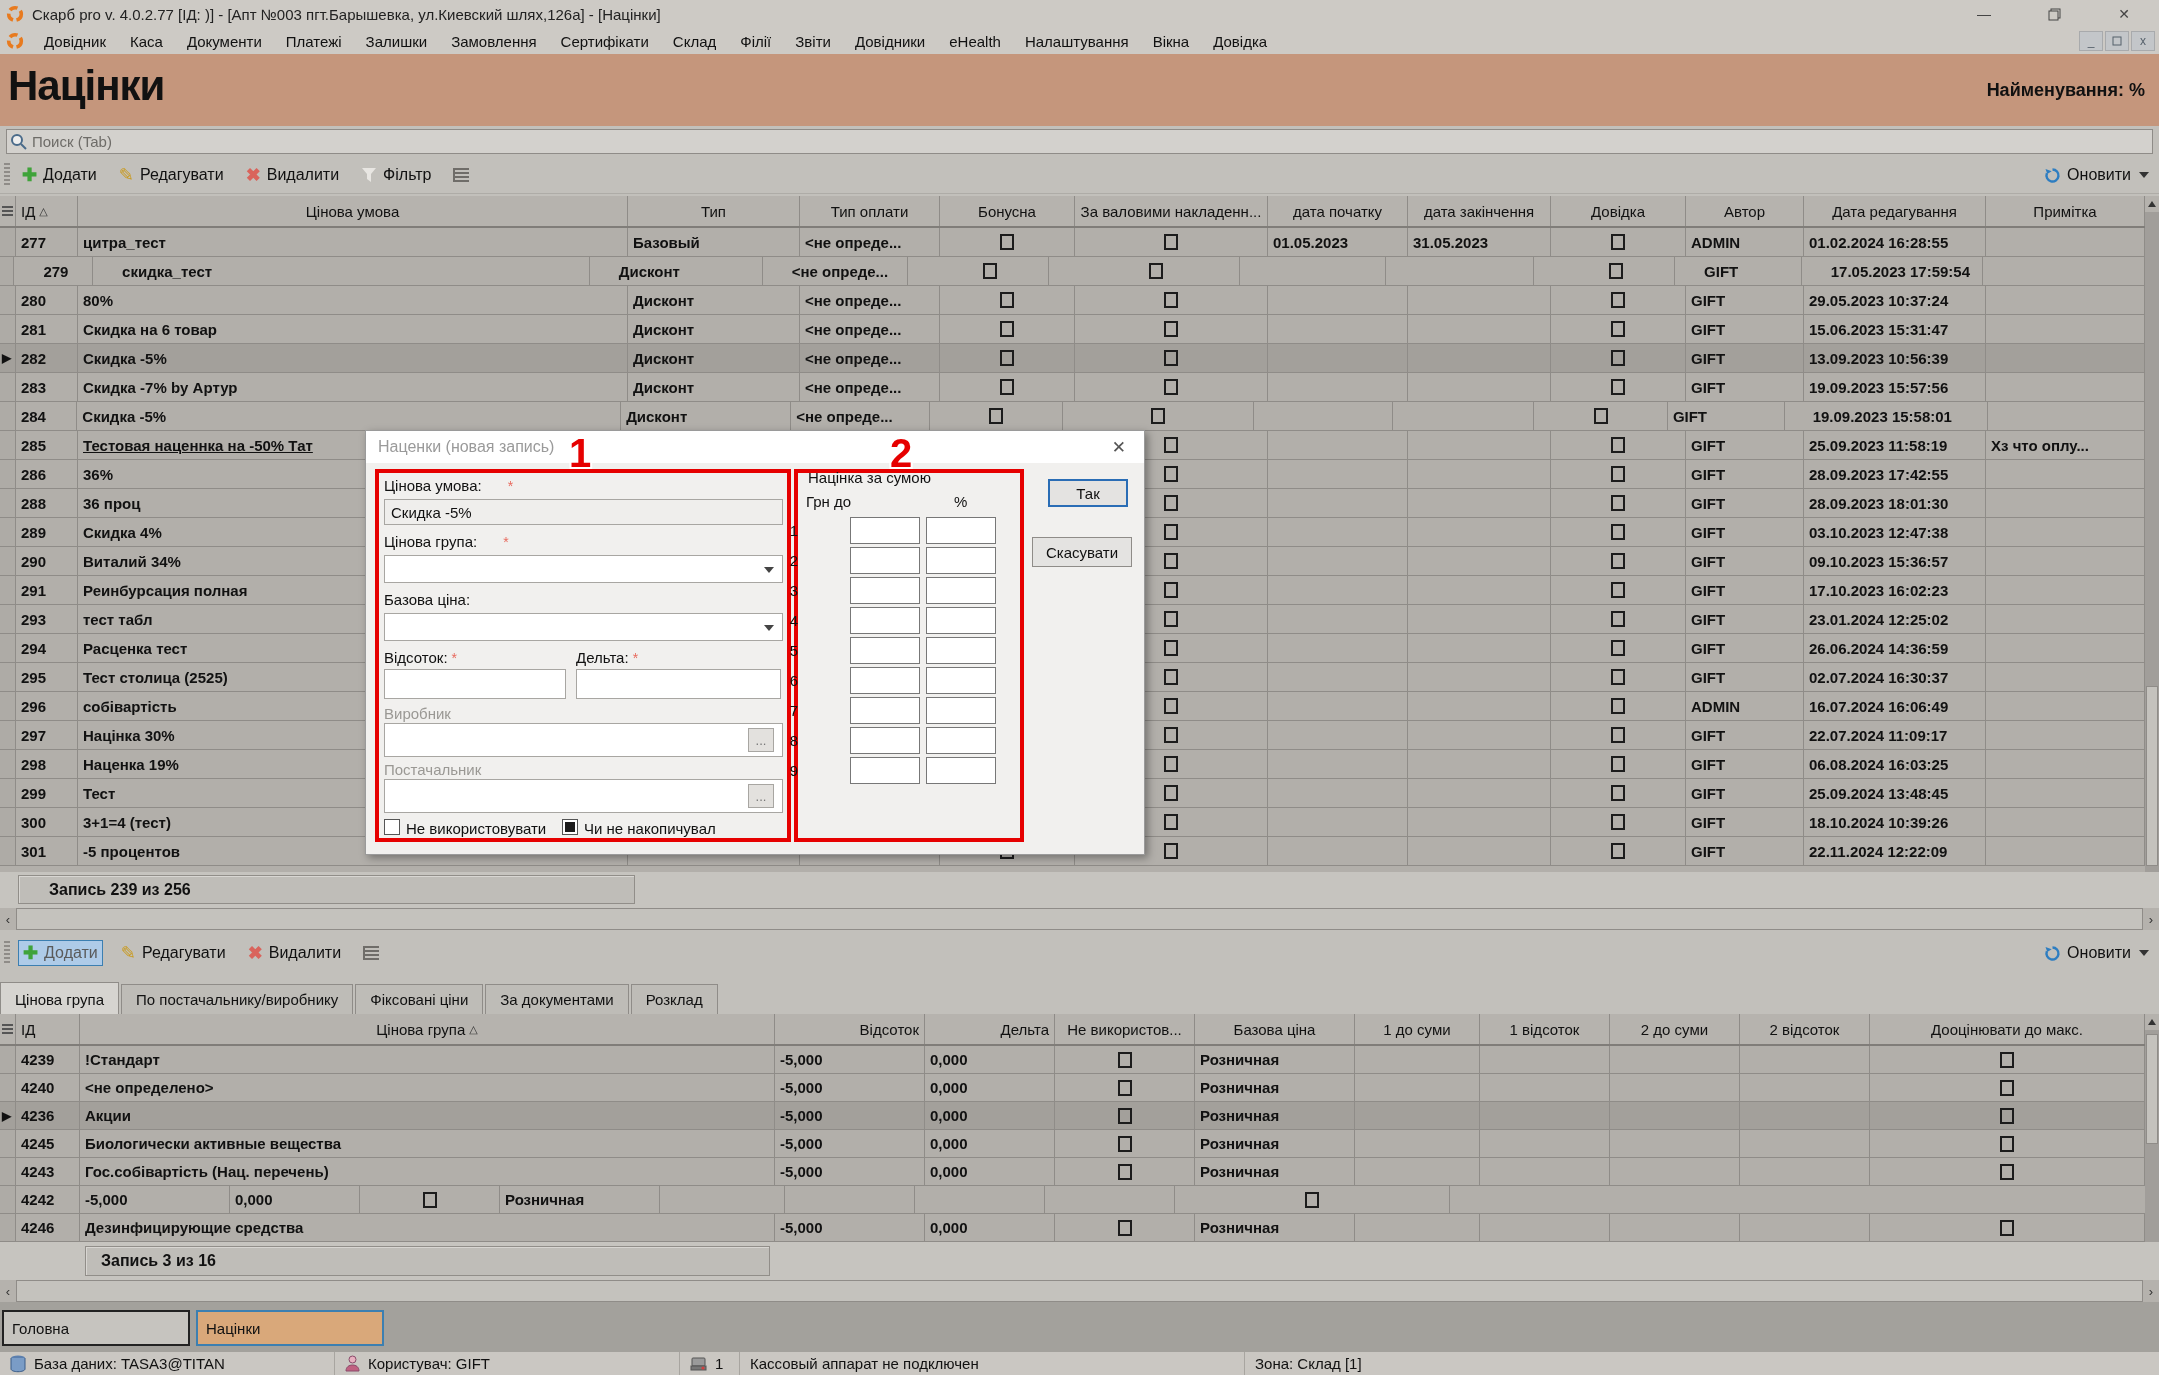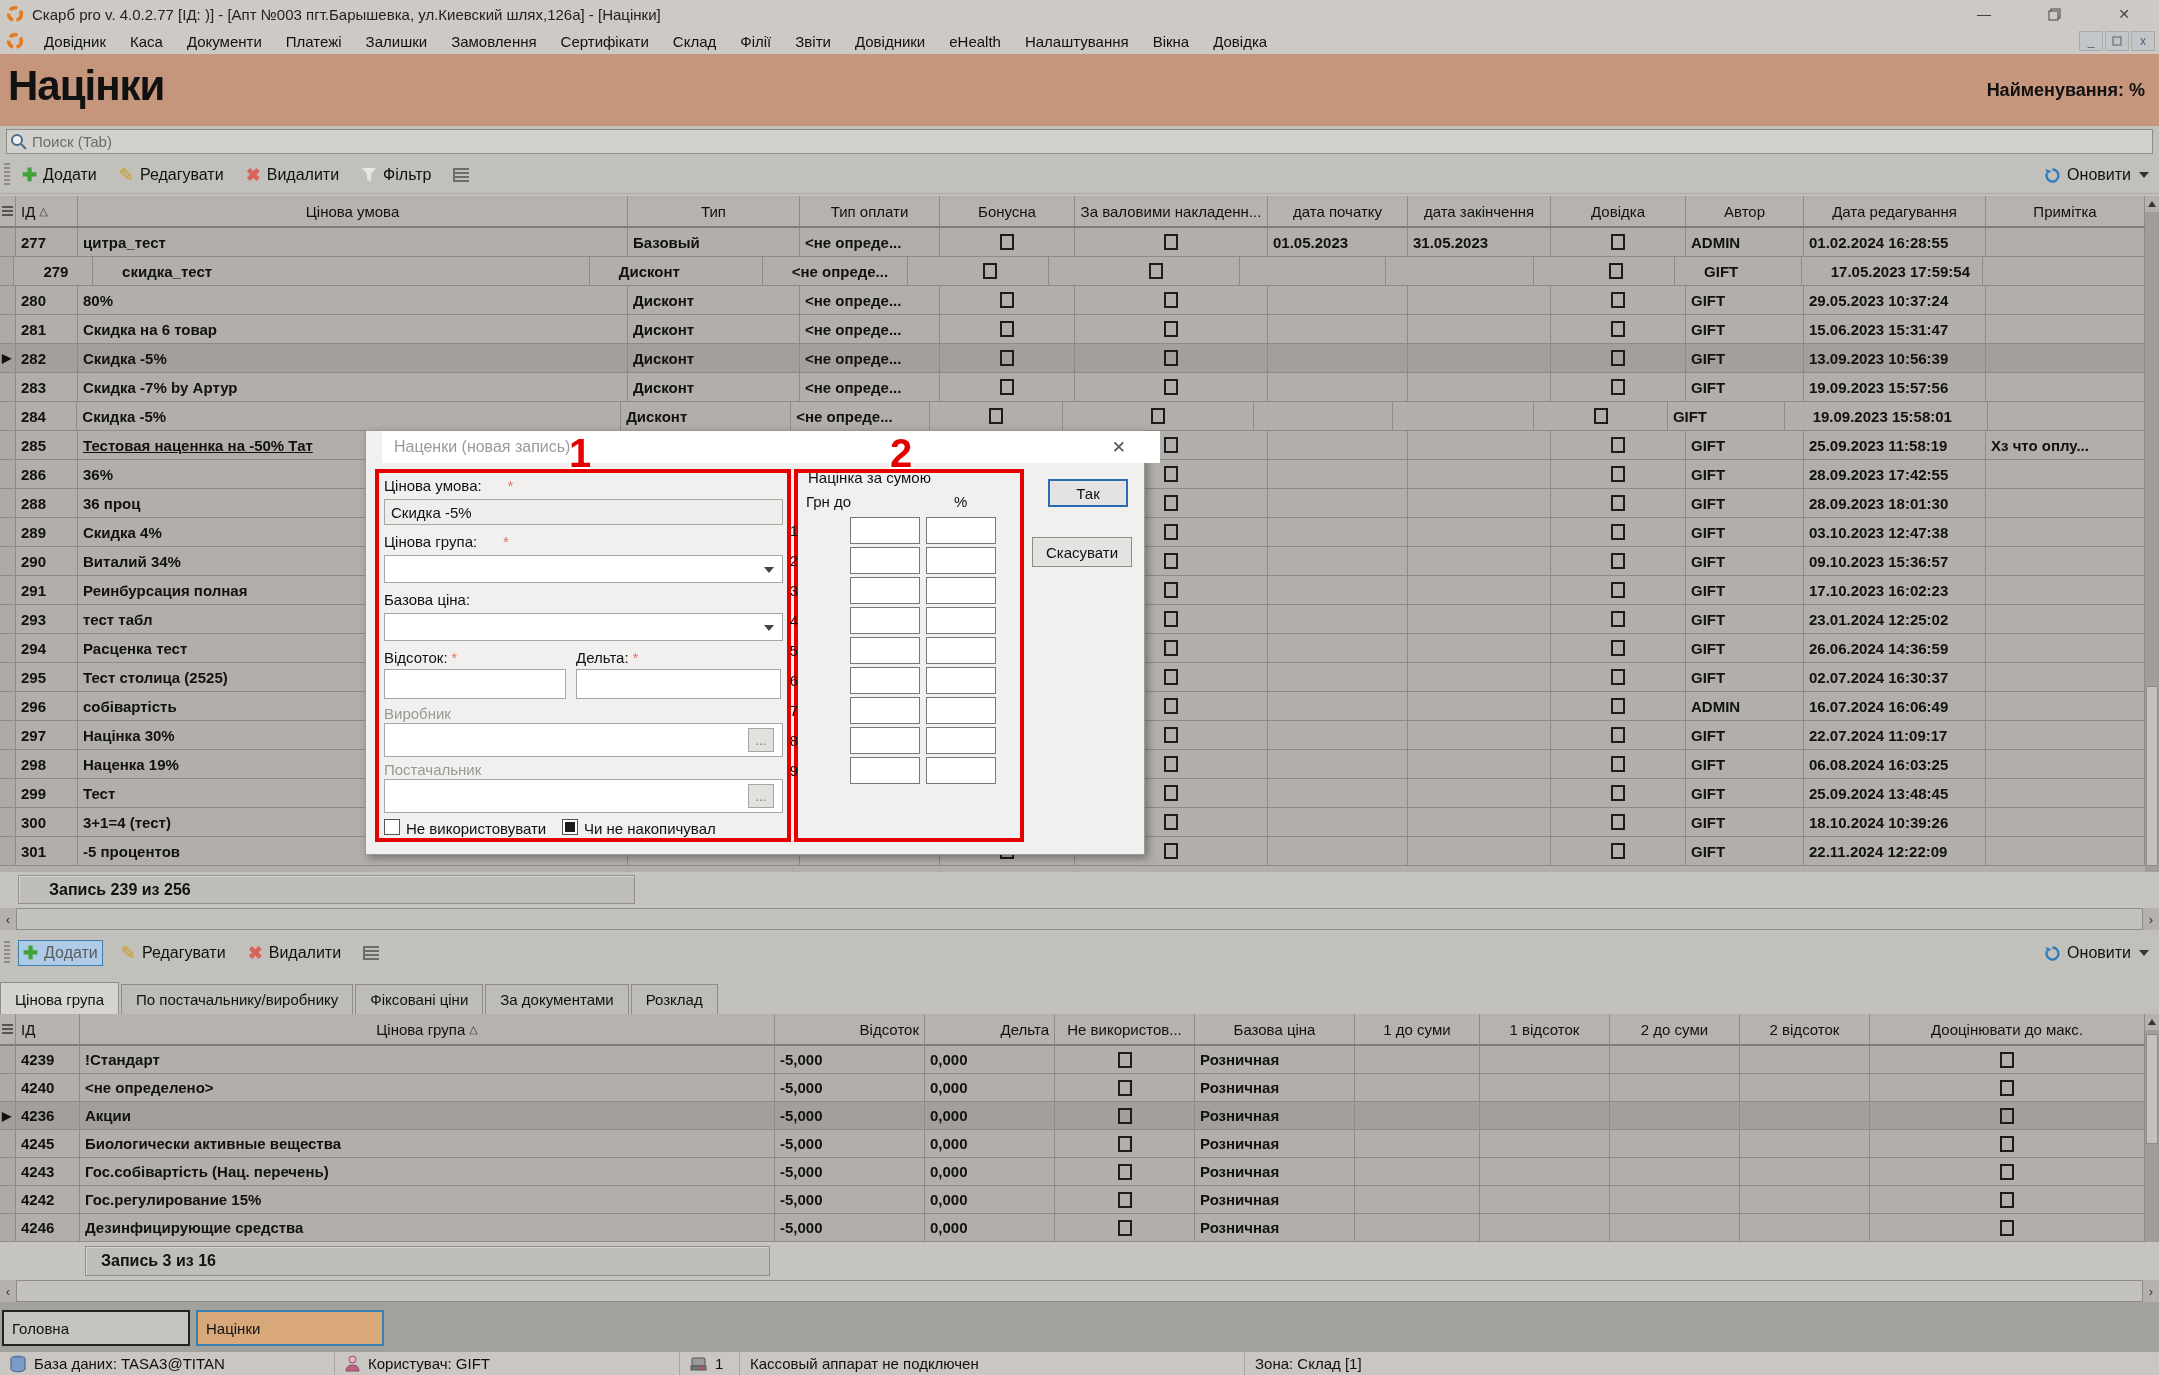--- a/index.html
+++ b/index.html
@@ -74,21 +74,21 @@
   
   .wintab-strip { background:#a3a19c; }
   .wintab { position:absolute; height:36px; display:flex; align-items:center; padding-left:8px; font-size:15px; background:#c6c4bf; border:2px solid #222; }
   .wintab.active { background:#d9a87a; border:2px solid #3c7fb1; }
   .statusbar { background:#cac7c2; display:flex; align-items:center; font-size:15px; }
   .sb-sec { display:flex; align-items:center; height:100%; border-right:1px solid #a8a5a0; padding:0 10px; }
   .sb-sec svg { margin-right:8px; }
 
   
   .dialog { left:365px; top:430px; width:780px; height:425px; background:#f1f0ee; border:1px solid #9a9a9a; box-shadow:3px 3px 8px rgba(0,0,0,.35); z-index:10; }
-  .dlg-title { position:absolute; left:16px; top:0; width:100%; height:32px; background:#fff; display:flex; align-items:center; font-size:16px; color:#9a9a9a; padding-left:12px;text-align:center; }
+  .dlg-title { position:absolute; left:0; top:0; width:100%; height:32px; background:#fff; display:flex; align-items:center; font-size:16px; color:#9a9a9a; padding-left:12px;text-align:center; }
   .dlg-close { position:absolute; right:18px; top:6px; font-size:17px; color:#555; }
   .redbox { position:absolute; border:4px solid #e60000; }
   .ann { position:absolute; font-size:40px; font-weight:bold; color:#e60000; text-shadow:2px 2px 0 #fff,-2px -2px 0 #fff,2px -2px 0 #fff,-2px 2px 0 #fff; z-index:12; }
   .dlg-lbl { position:absolute; font-size:15px; color:#111; }
   .dlg-lbl .star { color:#e86a5e; margin-left:26px; font-size:14px; }
   .dlg-lbl.gray { color:#9a9894; }
   .dlg-input { position:absolute; background:#fff; border:1px solid #a8a6a2; font-size:15px; padding:0 6px; display:flex; align-items:center; }
   .ro { background:#efeeec; }
   .combo-arrow { position:absolute; right:8px; top:50%; margin-top:-2px; width:0; height:0; border-left:5px solid transparent; border-right:5px solid transparent; border-top:6px solid #444; }
   .dots-btn { position:absolute; width:26px; height:24px; background:#e3e1de; border:1px solid #a8a6a2; font-size:13px; color:#777; display:flex; align-items:center; justify-content:center; }
@@ -1377,23 +1377,20 @@
         <span></span>
       </div>
       <div class="tcell" style="width: 275px;">
         <span class="cbox"></span>
       </div>
     </div>
     <div class="trow data" style="height: 28px;">
       <div class="tcell gripcell" style="width: 16px;"></div>
       <div class="tcell" style="width: 64px;">
         <span>4242</span>
-      </div>
-      <div class="tcell" style="width: 695px;">
-        <span>Гос.регулирование 15%</span>
       </div>
       <div class="tcell" style="width: 150px;">
         <span>-5,000</span>
       </div>
       <div class="tcell" style="width: 130px;">
         <span>0,000</span>
       </div>
       <div class="tcell" style="width: 140px;">
         <span class="cbox"></span>
       </div>

